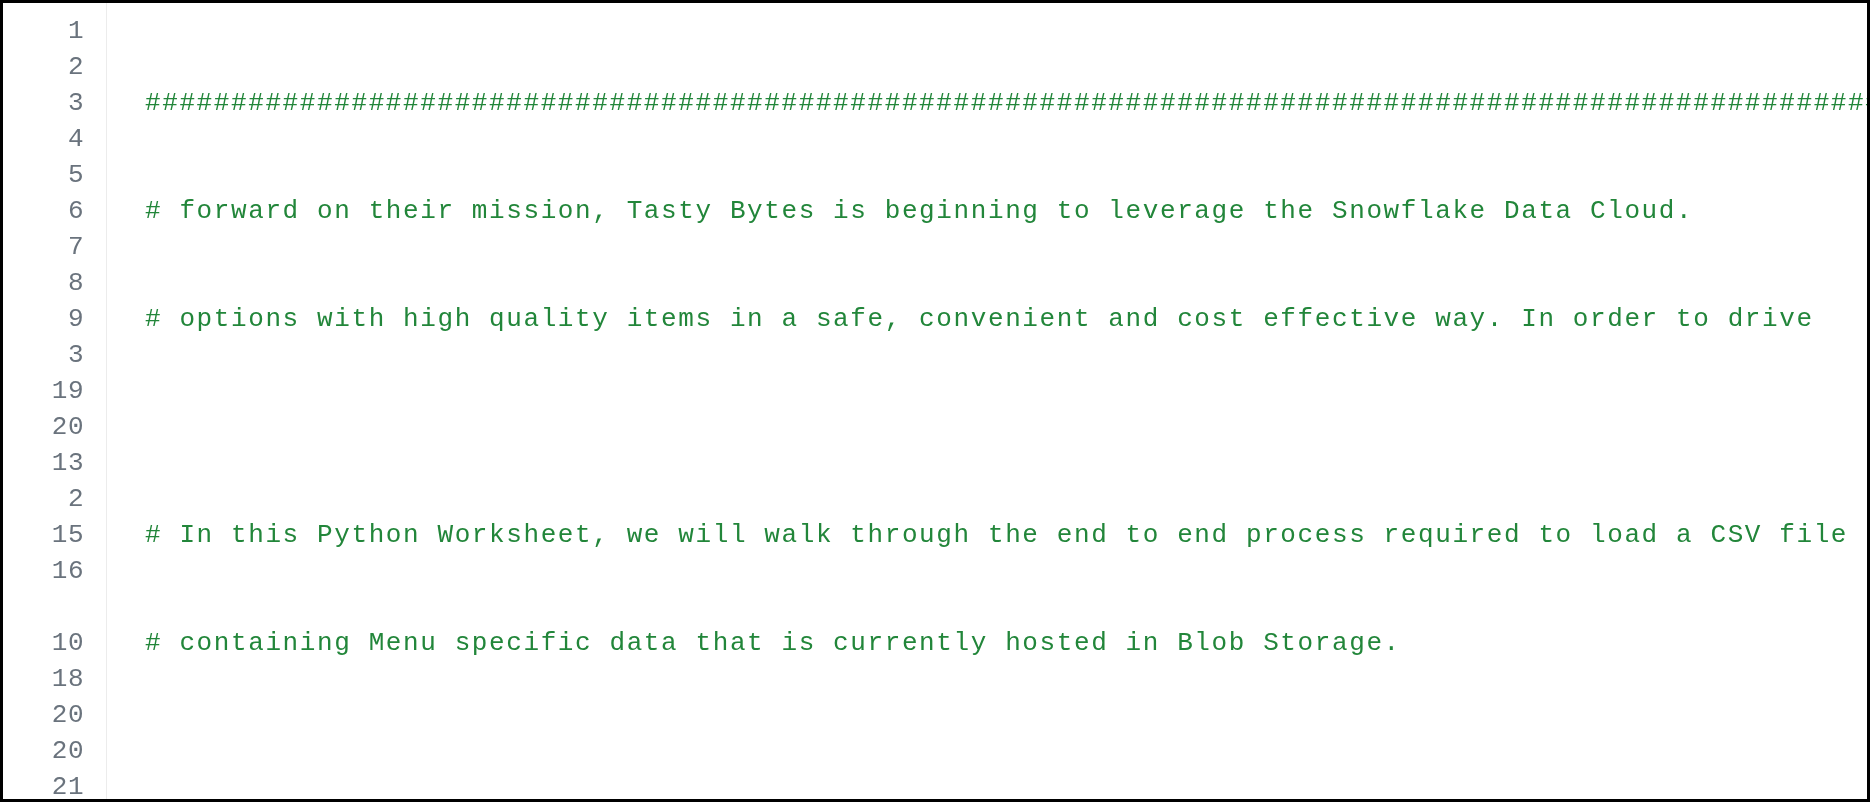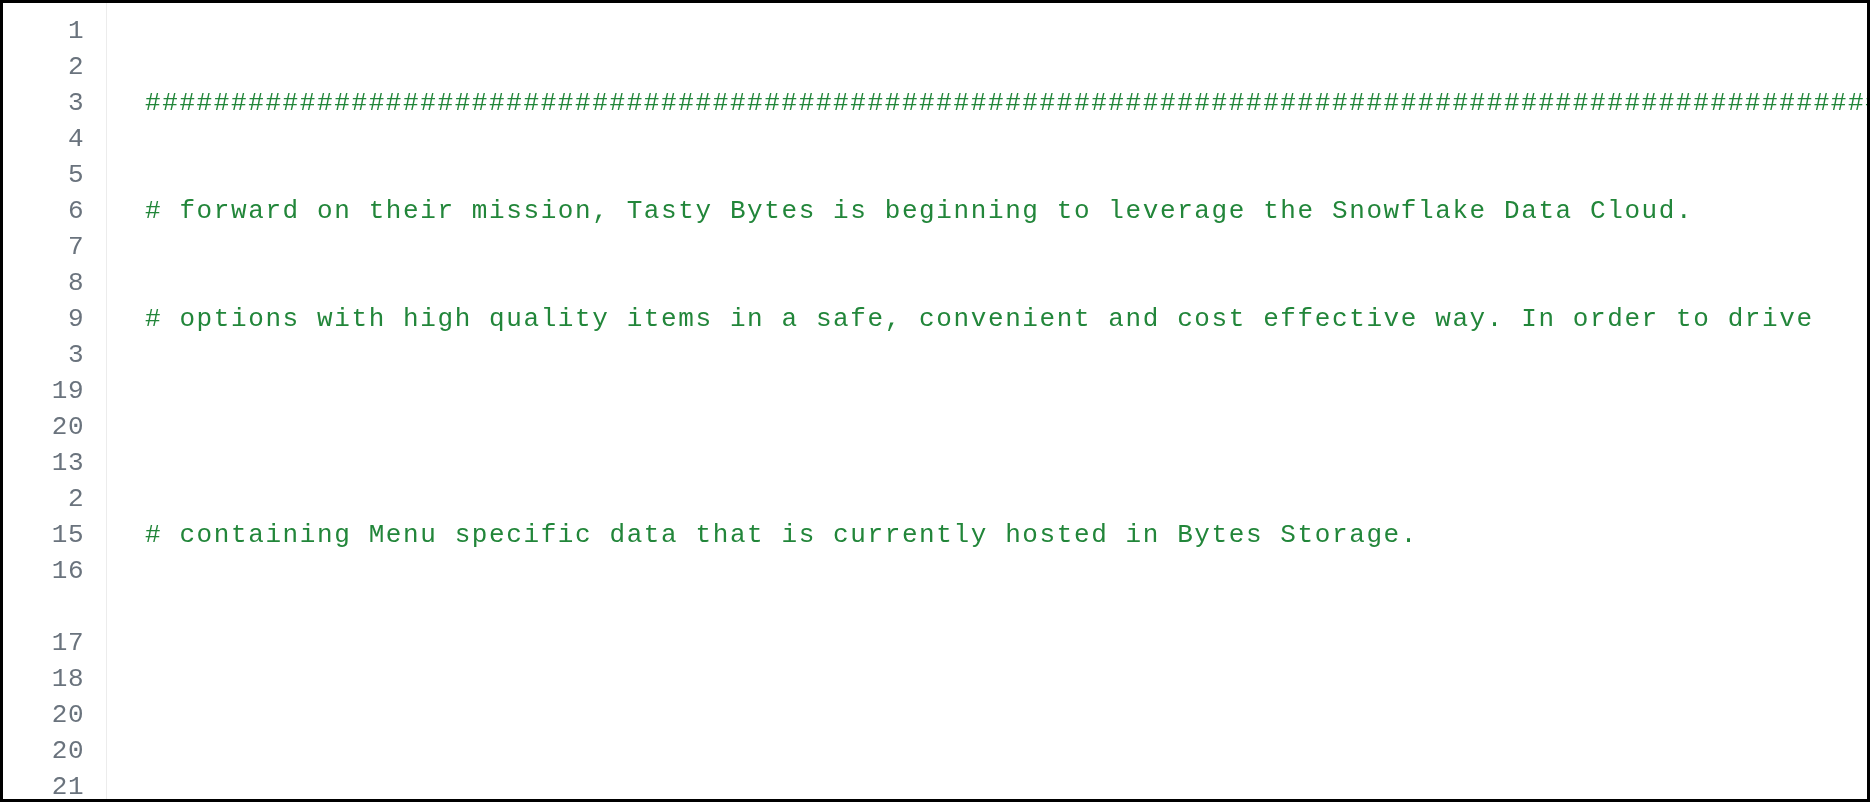--- a/index.html
+++ b/index.html
@@ -73,33 +73,34 @@
         <div class="ln">7</div>
         <div class="ln">8</div>
         <div class="ln">9</div>
         <div class="ln">3</div>
         <div class="ln">19</div>
         <div class="ln">20</div>
         <div class="ln">13</div>
         <div class="ln">2</div>
         <div class="ln">15</div>
         <div class="ln" style="height: 72px; text-align: right;">16</div>
-        <div class="ln">17</div>
+        <div class="ln">10</div>
         <div class="ln">18</div>
         <div class="ln">20</div>
         <div class="ln">20</div>
         <div class="ln">21</div>
       </div>
 
     <div class="code">
       <div class="row"><span class="c">########################################################################################################</span></div>
       <div class="row"><span class="c"># forward on their mission, Tasty Bytes is beginning to leverage the Snowflake Data Cloud.</span></div>
       <div class="row"><span class="c"># options with high quality items in a safe, convenient and cost effective way. In order to drive</span></div>
       <div class="row"></div>
-      <div class="row"><span class="c"># containing Menu specific data that is currently hosted in Bytes Storage.</span></div>
+      <div class="row"><span class="c"># In this Python Worksheet, we will walk through the end to end process required to load a CSV file</span></div>
+      <div class="row"><span class="c"># containing Menu specific data that is currently hosted in Blob Storage.</span></div>
       
       
       
       
       
       
       
       
       
       

